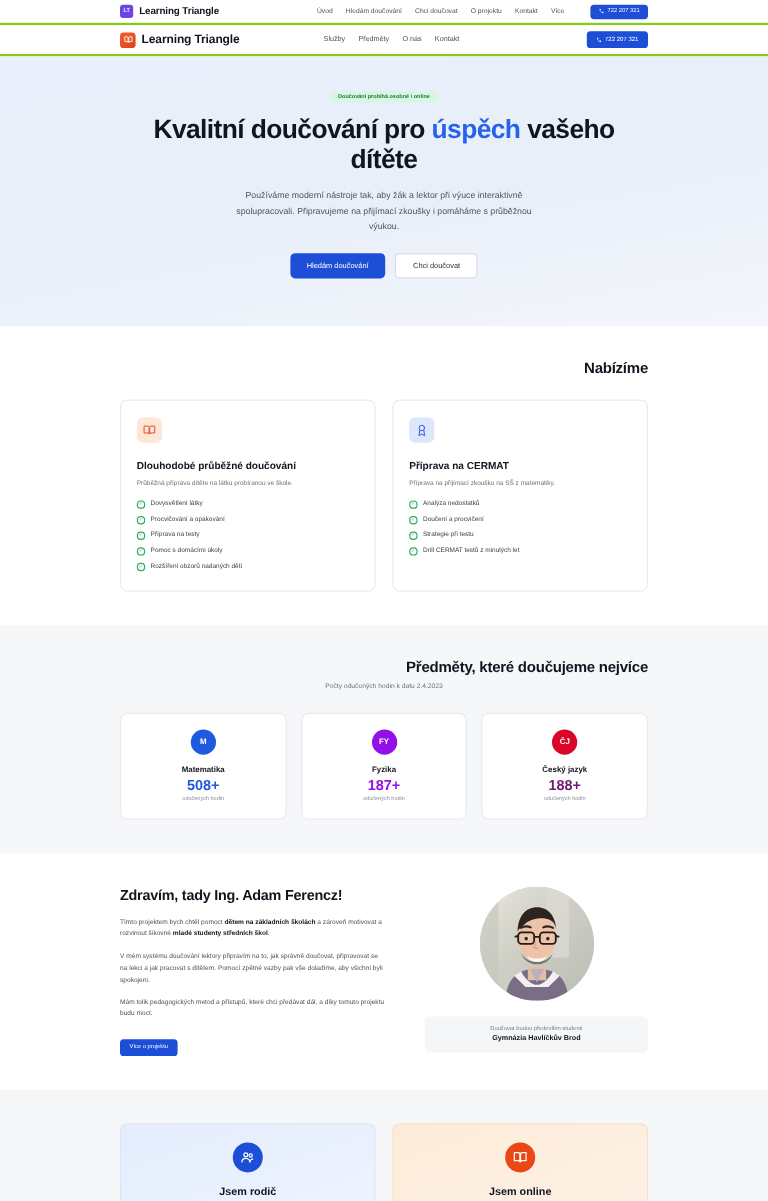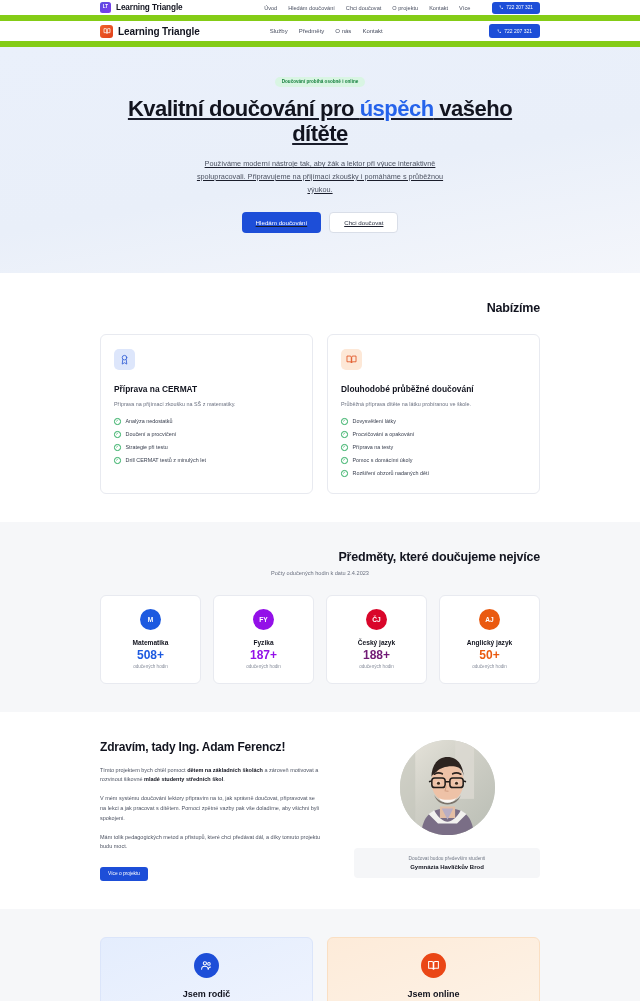--- a/index.html
+++ b/index.html
@@ -9,21 +9,21 @@
     background: #ffffff;
     color: #1a1d2b;
     -webkit-font-smoothing: antialiased;
   }
   body { width: 640px; overflow-x: hidden; }
 
   
   .navbar {
     width: 100%;
     background: #ffffff;
-    border-bottom: 6px solid #84cc16;
+    border-bottom: 2px solid #84cc16;
     display: flex;
     align-items: center;
   }
   .nav-inner {
     width: 440px;
     margin: 0 auto;
     display: flex;
     align-items: center;
     gap: 10px;
   }
@@ -57,21 +57,20 @@
   }
   .nav-top .phone-btn { margin-left: 12px; }
   .nav-second .phone-btn { margin-left: auto; font-size: 5px; padding: 4px 8px; }
   .phone-btn svg { width: 4.5px; height: 4.5px; fill: #fff; }
 
   
   .hero {
     background: linear-gradient(170deg,#eaf0fb 0%,#e9eff9 55%,#f4f6fb 100%);
     padding: 22px 0 40px;
     text-align: center;
-    text-decoration: underline;
   }
   .hero-inner { width: 440px; margin: 0 auto; }
   .hero-badge {
     display: inline-block;
     background: #d9f5e3; color: #17823f;
     font-size: 4.6px; font-weight: bold;
     padding: 2.5px 7px; border-radius: 8px; margin-bottom: 9px;
   }
   .hero h1 {
     font-size: 22px; font-weight: bold; line-height: 1.18;
@@ -243,20 +242,52 @@
     </div>
   </div>
 </div>
 
 <div class="section bg-white">
   <div class="section-inner">
     <div class="section-title">Nabízíme</div>
     <div class="offer-grid">
 
       <div class="offer-card">
+        <div class="offer-icon icon-peach">
+          <svg viewBox="0 0 24 24" style="fill:none;stroke:#e0501f;stroke-width:1.8;stroke-linecap:round;stroke-linejoin:round">
+              <path d="M3 4.5h6a2.5 2.5 0 0 1 2.5 2.5v12a2 2 0 0 0-2-2H3zM21 4.5h-6A2.5 2.5 0 0 0 12.5 7v12a2 2 0 0 1 2-2H21z"></path>
+            </svg>
+        </div>
+        <div class="offer-title">Dlouhodobé průběžné doučování</div>
+        <div class="offer-desc">Průběžná příprava dítěte na látku probíranou ve škole.</div>
+        <ul class="feat-list">
+          <li class="feat-item">
+              <span class="check">✓</span>
+              <span>Dovysvětlení látky</span>
+            </li>
+          <li class="feat-item">
+              <span class="check">✓</span>
+              <span>Procvičování a opakování</span>
+            </li>
+          <li class="feat-item">
+              <span class="check">✓</span>
+              <span>Příprava na testy</span>
+            </li>
+          <li class="feat-item">
+              <span class="check">✓</span>
+              <span>Pomoc s domácími úkoly</span>
+            </li>
+          <li class="feat-item">
+              <span class="check">✓</span>
+              <span>Rozšíření obzorů nadaných dětí</span>
+            </li>
+        </ul>
+      </div>
+
+      <div class="offer-card">
         <div class="offer-icon icon-blue">
           <svg viewBox="0 0 24 24" style="fill:none;stroke:#2e5bd4;stroke-width:1.8;stroke-linecap:round;stroke-linejoin:round">
               <circle cx="12" cy="8" r="5"></circle>
               <path d="M8.2 12.6 7 22l5-3 5 3-1.2-9.4"></path>
             </svg>
         </div>
         <div class="offer-title">Příprava na CERMAT</div>
         <div class="offer-desc">Příprava na přijímací zkoušku na SŠ z matematiky.</div>
         <ul class="feat-list">
           <li class="feat-item">
@@ -267,52 +298,20 @@
               <span class="check">✓</span>
               <span>Doučení a procvičení</span>
             </li>
           <li class="feat-item">
               <span class="check">✓</span>
               <span>Strategie při testu</span>
             </li>
           <li class="feat-item">
               <span class="check">✓</span>
               <span>Drill CERMAT testů z minulých let</span>
-            </li>
-        </ul>
-      </div>
-
-      <div class="offer-card">
-        <div class="offer-icon icon-peach">
-          <svg viewBox="0 0 24 24" style="fill:none;stroke:#e0501f;stroke-width:1.8;stroke-linecap:round;stroke-linejoin:round">
-              <path d="M3 4.5h6a2.5 2.5 0 0 1 2.5 2.5v12a2 2 0 0 0-2-2H3zM21 4.5h-6A2.5 2.5 0 0 0 12.5 7v12a2 2 0 0 1 2-2H21z"></path>
-            </svg>
-        </div>
-        <div class="offer-title">Dlouhodobé průběžné doučování</div>
-        <div class="offer-desc">Průběžná příprava dítěte na látku probíranou ve škole.</div>
-        <ul class="feat-list">
-          <li class="feat-item">
-              <span class="check">✓</span>
-              <span>Dovysvětlení látky</span>
-            </li>
-          <li class="feat-item">
-              <span class="check">✓</span>
-              <span>Procvičování a opakování</span>
-            </li>
-          <li class="feat-item">
-              <span class="check">✓</span>
-              <span>Příprava na testy</span>
-            </li>
-          <li class="feat-item">
-              <span class="check">✓</span>
-              <span>Pomoc s domácími úkoly</span>
-            </li>
-          <li class="feat-item">
-              <span class="check">✓</span>
-              <span>Rozšíření obzorů nadaných dětí</span>
             </li>
         </ul>
       </div>
 
     </div>
   </div>
 </div>
 
 <div class="section bg-gray">
   <div class="section-inner">
@@ -340,28 +339,20 @@
 
       <div class="stat-card">
         <div class="stat-badge" id="sb2" style="background: rgb(217, 6, 42);">
             <span>ČJ</span>
           </div>
         <div class="stat-name">Český jazyk</div>
         <div class="stat-value" id="sv2" style="color: #701a75;">188+</div>
         <div class="stat-unit">odučených hodin</div>
       </div>
 
-      <div class="stat-card">
-        <div class="stat-badge" id="sb3" style="background: rgb(234, 90, 16);">
-            <span>AJ</span>
-          </div>
-        <div class="stat-name">Anglický jazyk</div>
-        <div class="stat-value" id="sv3" style="color: rgb(234, 90, 16);">50+</div>
-        <div class="stat-unit">odučených hodin</div>
-      </div>
 
     </div>
   </div>
 </div>
 
 <div class="section bg-white">
   <div class="section-inner">
     <div class="about-wrap">
       <div class="about-left">
         <div class="about-title">Zdravím, tady Ing. Adam Ferencz!</div>

